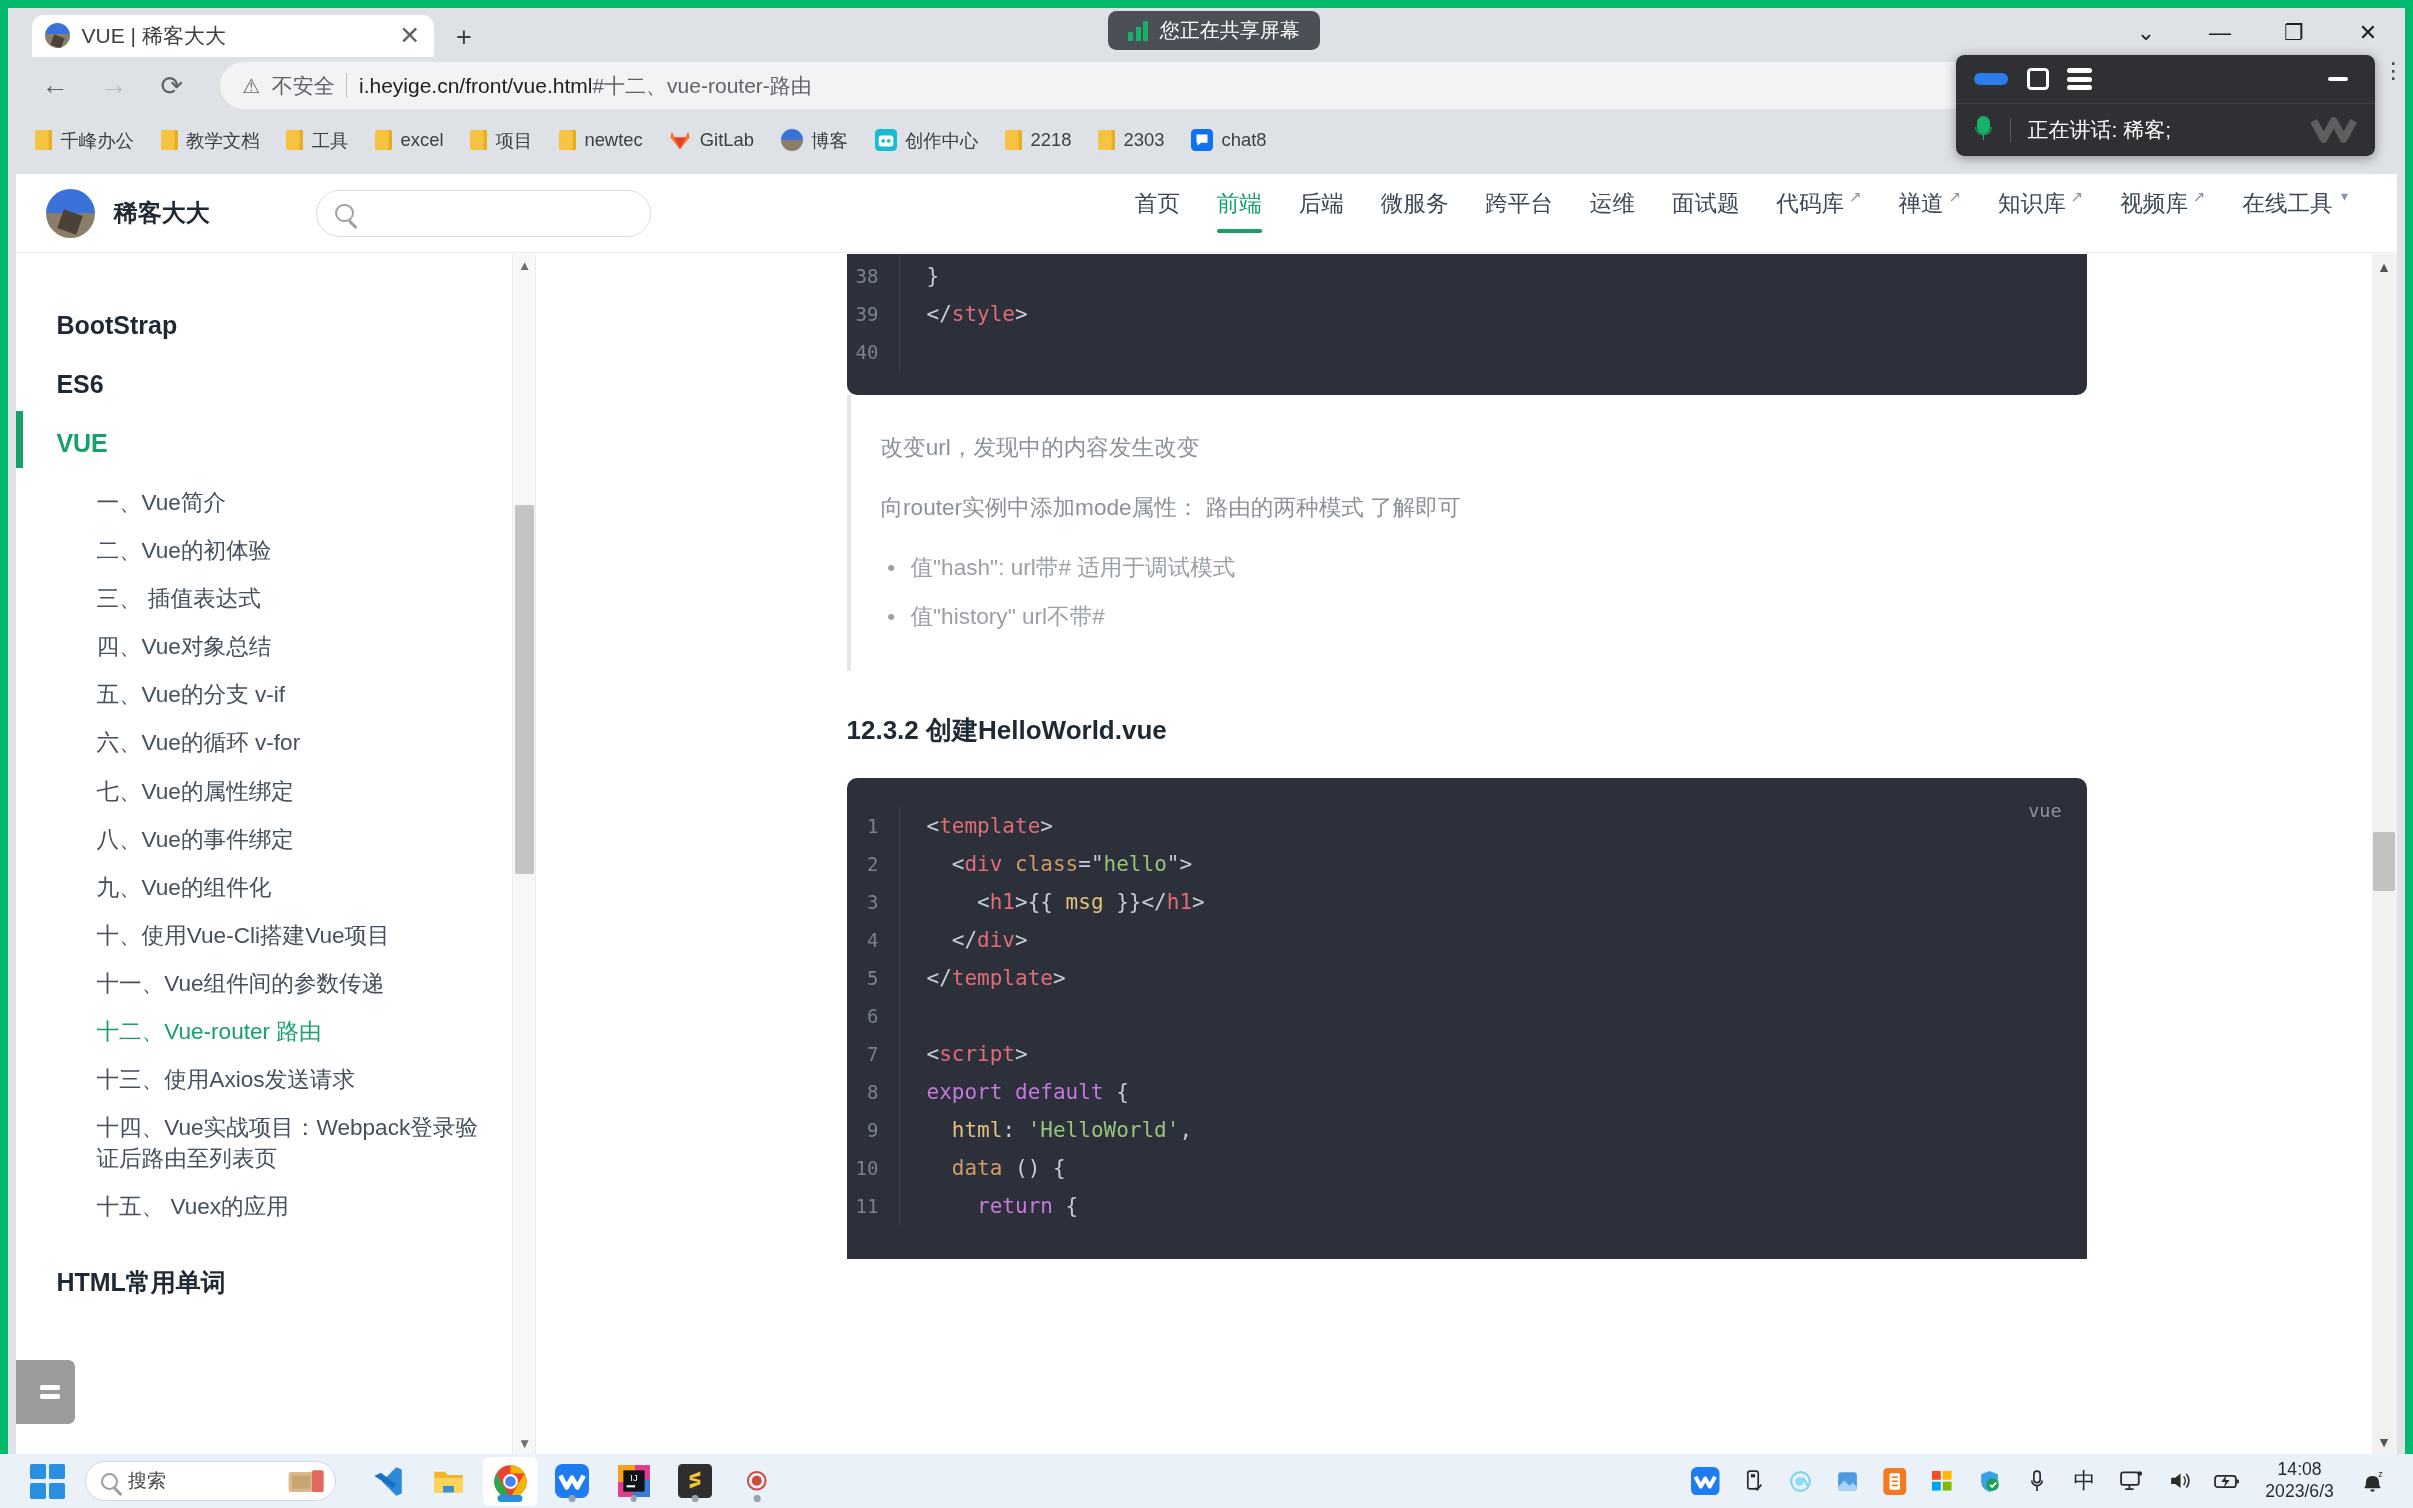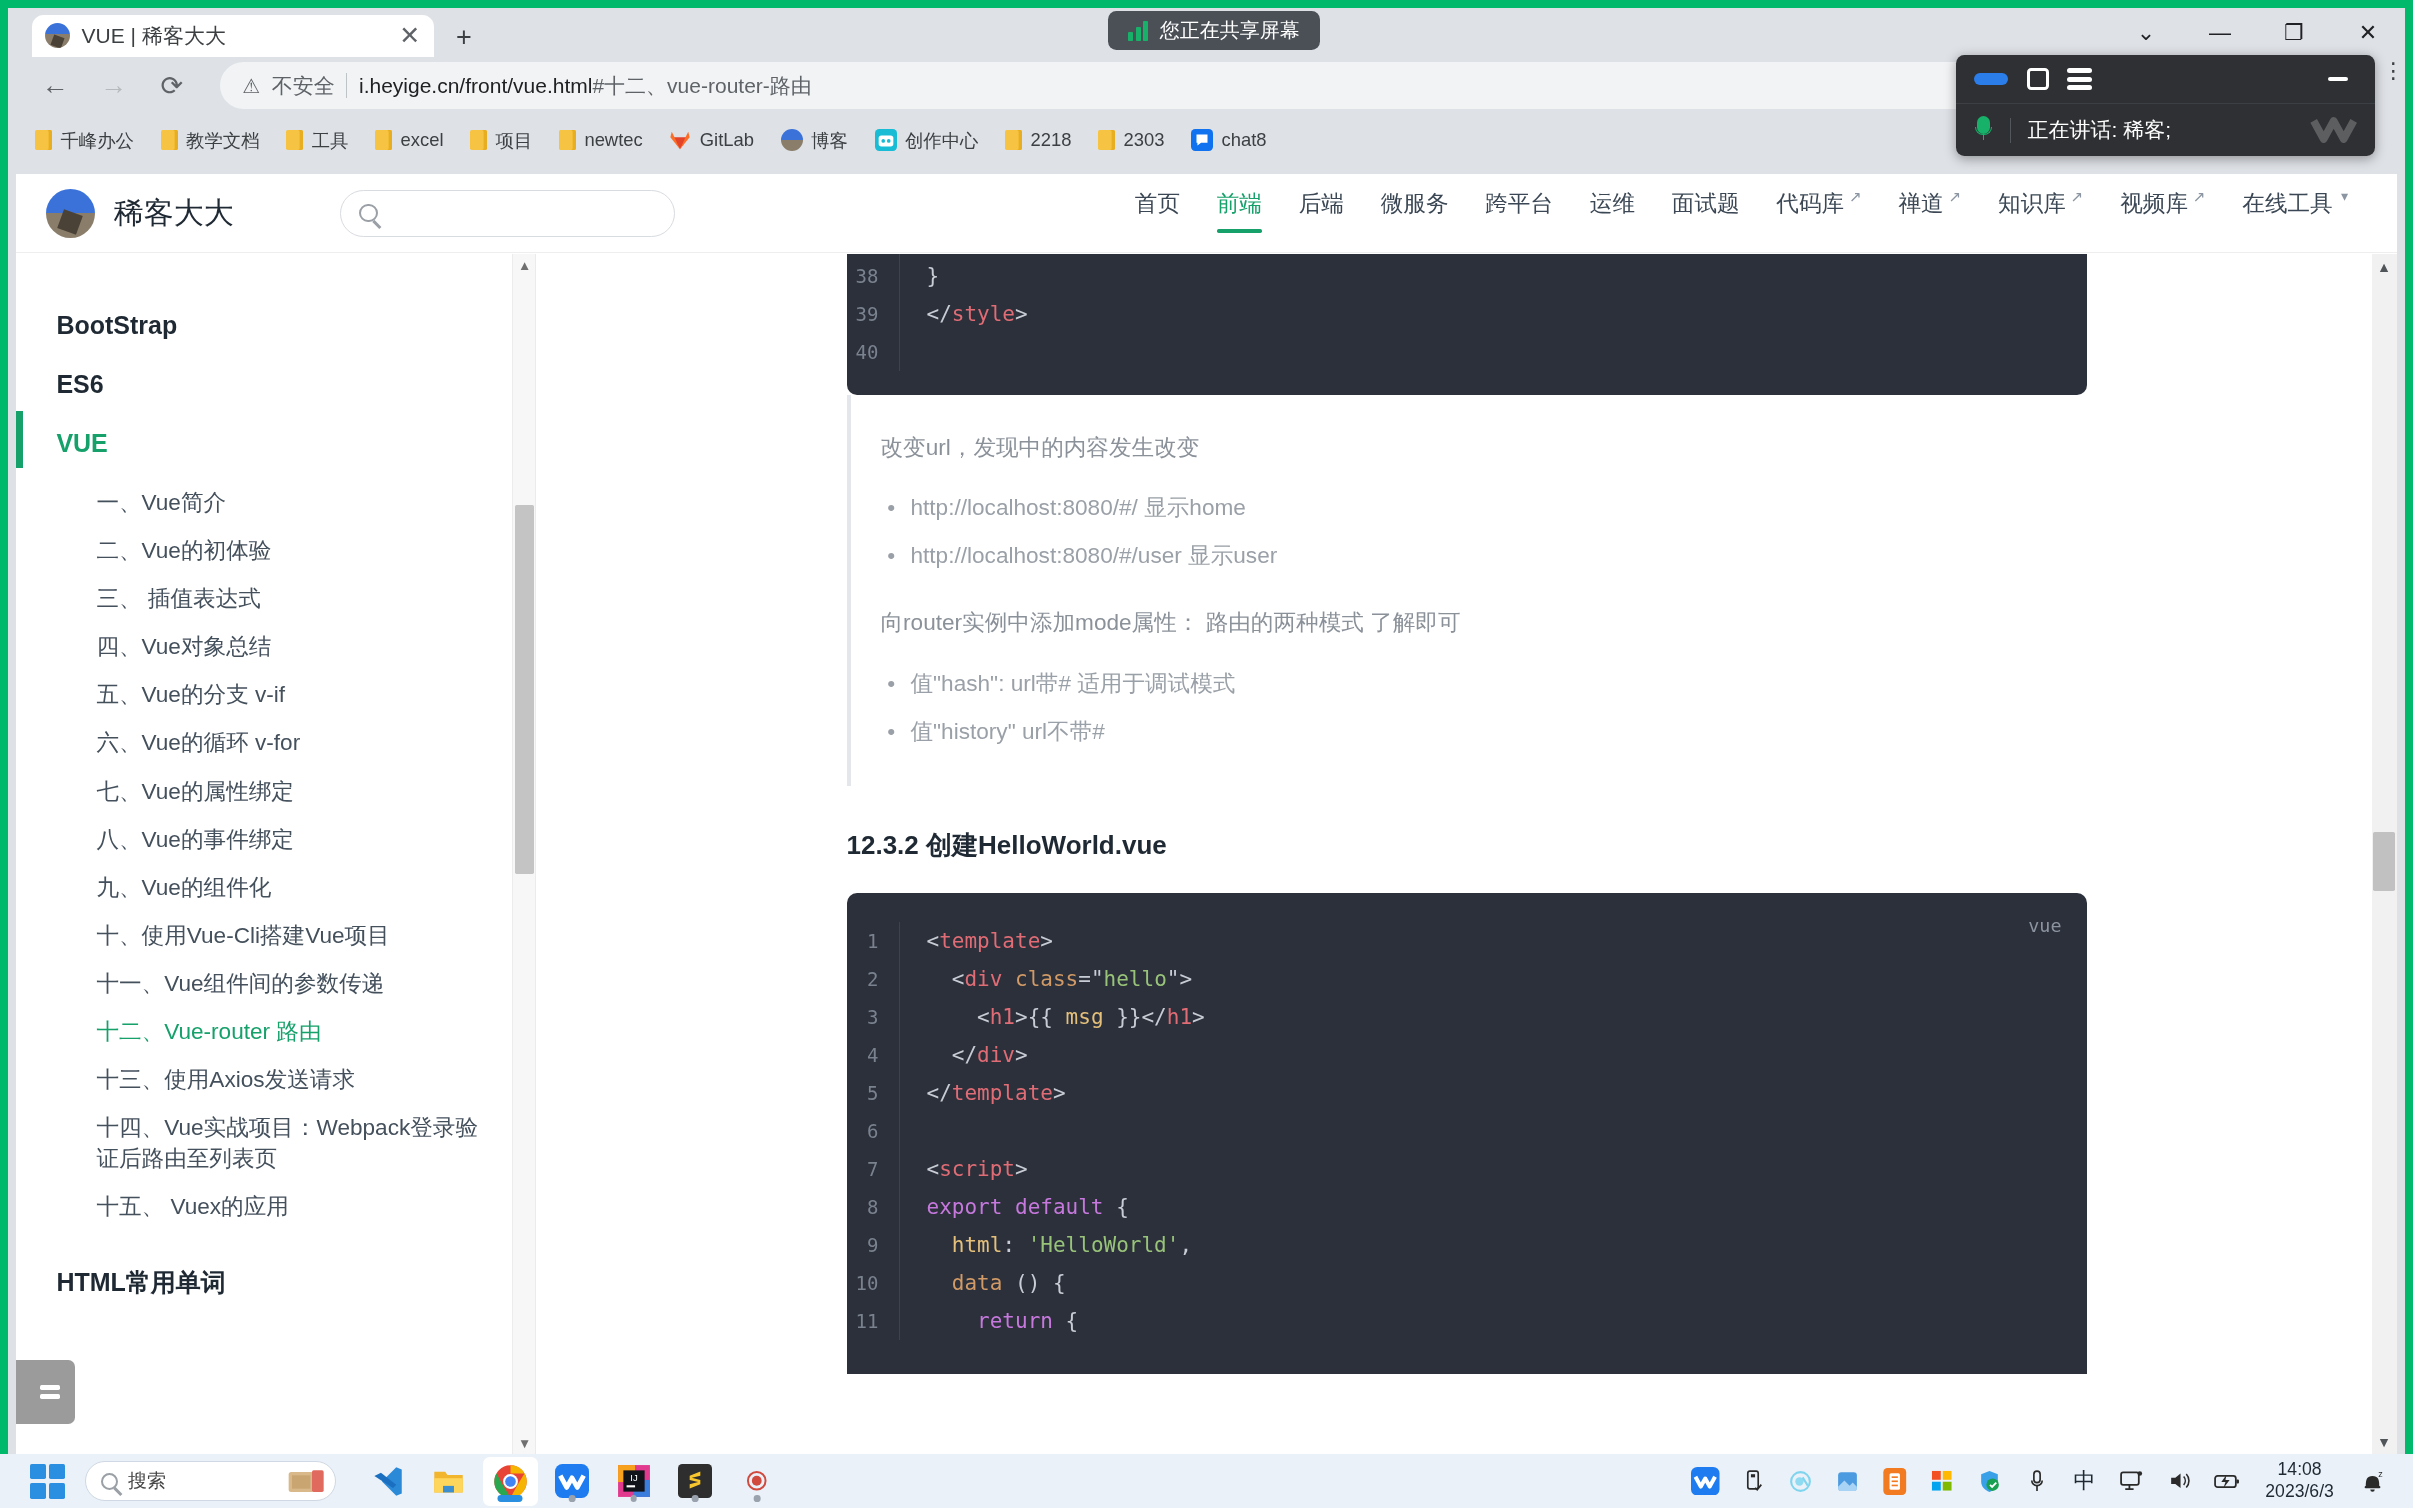--- a/index.html
+++ b/index.html
@@ -80,21 +80,21 @@
     background:#fff; overflow:hidden;}
 
   
   .site-header{ height:79px; display:flex; align-items:center; padding:0 30px; gap:0;
     border-bottom:0.8px solid #eee; background:#fff;}
   .logo-ava{width:49px;height:49px;border-radius:50%;
     background:linear-gradient(180deg,#3b72d9 0 48%,#8a7e6b 48% 100%);
     position:relative;overflow:hidden;flex:none;}
   .logo-ava:after{content:"";position:absolute;left:13.4px;top:23.5px;width:20px;height:20px;
     background:#4b4237;transform:rotate(20deg);}
-  .logo-text{ font-size:30px; font-weight:normal; color:#1f2933; margin-left:18.4px; white-space:nowrap;}
+  .logo-text{ font-size:24px; font-weight:bold; color:#1f2933; margin-left:18.4px; white-space:nowrap;}
   .site-search{ width:335px; height:47px; margin-left:106px; border:0.8px solid #d8dbdf;
     border-radius:23.5px; display:flex; align-items:center; padding:0 18.4px; gap:10px;}
   .site-search input{border:none;outline:none;background:transparent;font-size:19px;width:100%;
     font-family:"Liberation Sans",sans-serif;color:#333;}
   .mag{width:18.4px;height:18.4px;border:2.5px solid #9aa0a6;border-radius:50%;position:relative;flex:none;}
   .mag:after{content:"";position:absolute;right:-6.7px;bottom:-5px;width:10px;height:2.5px;
     background:#9aa0a6;transform:rotate(45deg);}
   .nav{ margin-left:auto; display:flex; align-items:center; gap:0; }
   .nav-item{ position:relative; padding:0 18.4px; font-size:22.6px; color:#3b4754;
     white-space:nowrap; cursor:pointer; display:flex; align-items:flex-start; gap:5px; height:50px;}
@@ -430,24 +430,20 @@
             </div>
             <div class="code-row">
               <div class="ln">40</div>
               <div class="cl">&nbsp;</div>
             </div>
             <div style="height:23.5px;"></div>
           </div>
 
           <div class="quote">
             <div class="qtext">改变url，发现中的内容发生改变</div>
-            <ul class="qlist">
-              <li>http://localhost:8080/#/ 显示home</li>
-              <li>http://localhost:8080/#/user 显示user</li>
-            </ul>
             <div class="qtext">向router实例中添加mode属性： 路由的两种模式 了解即可</div>
             <ul class="qlist" style="margin-bottom:0;">
               <li>值"hash": url带# 适用于调试模式</li>
               <li>值"history" url不带#</li>
             </ul>
           </div>
 
           <div class="h3">12.3.2 创建HelloWorld.vue</div>
 
           <div class="codeblock" style="border-radius:10px 10px 0 0;">

